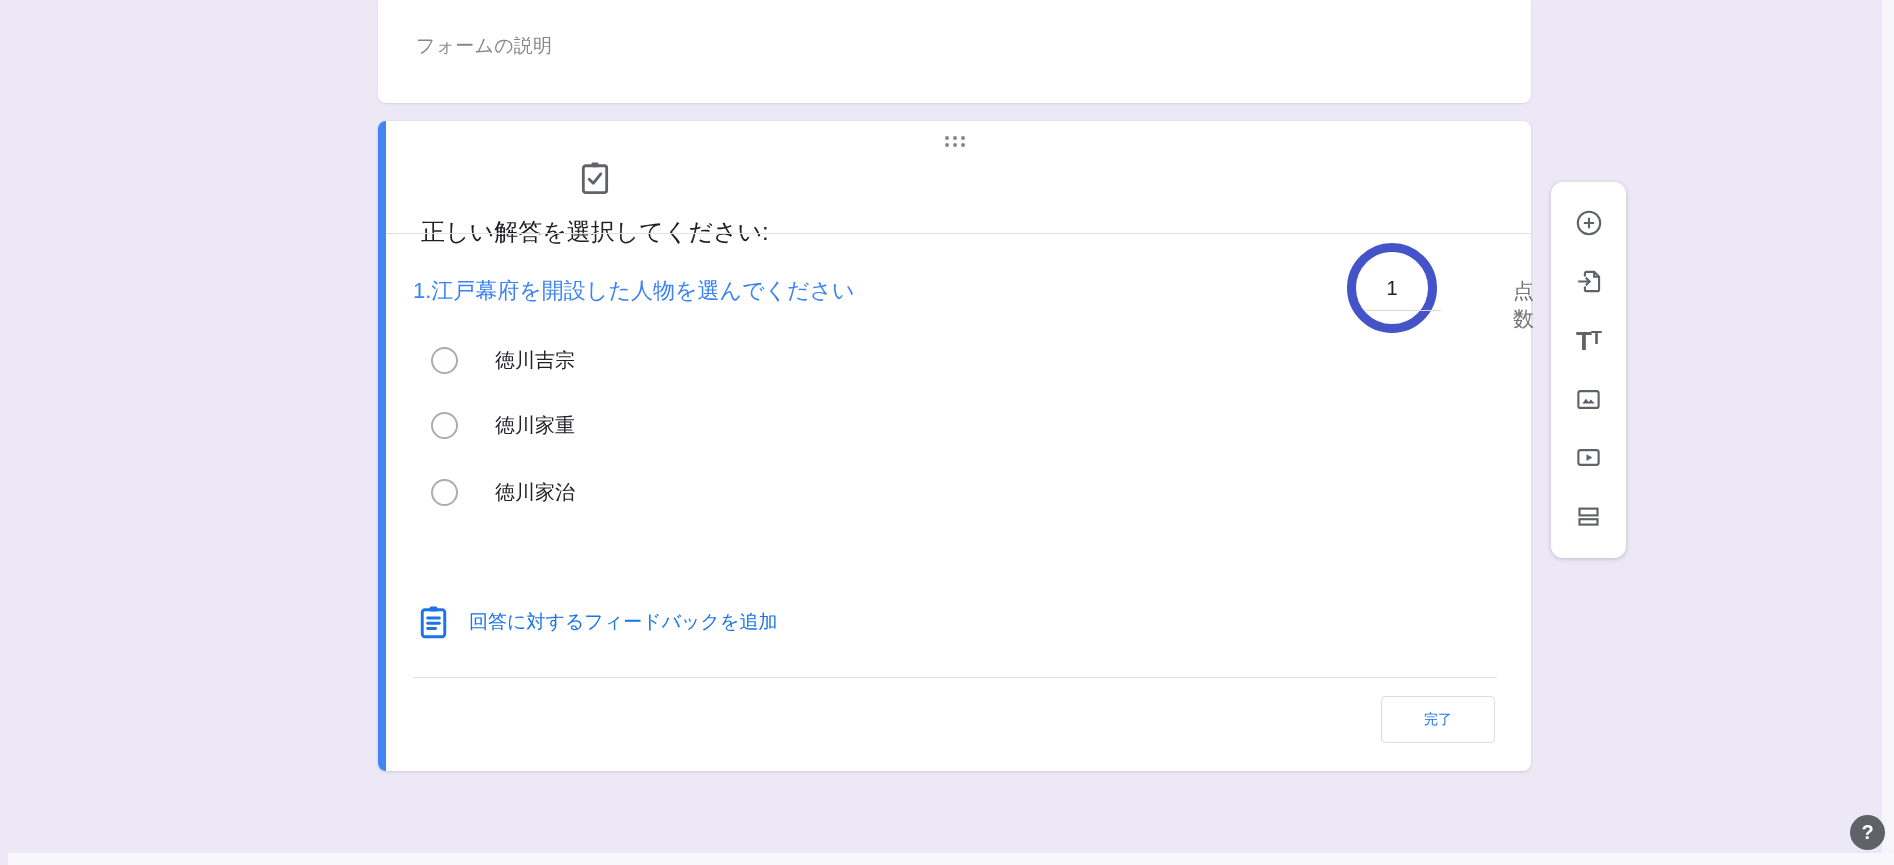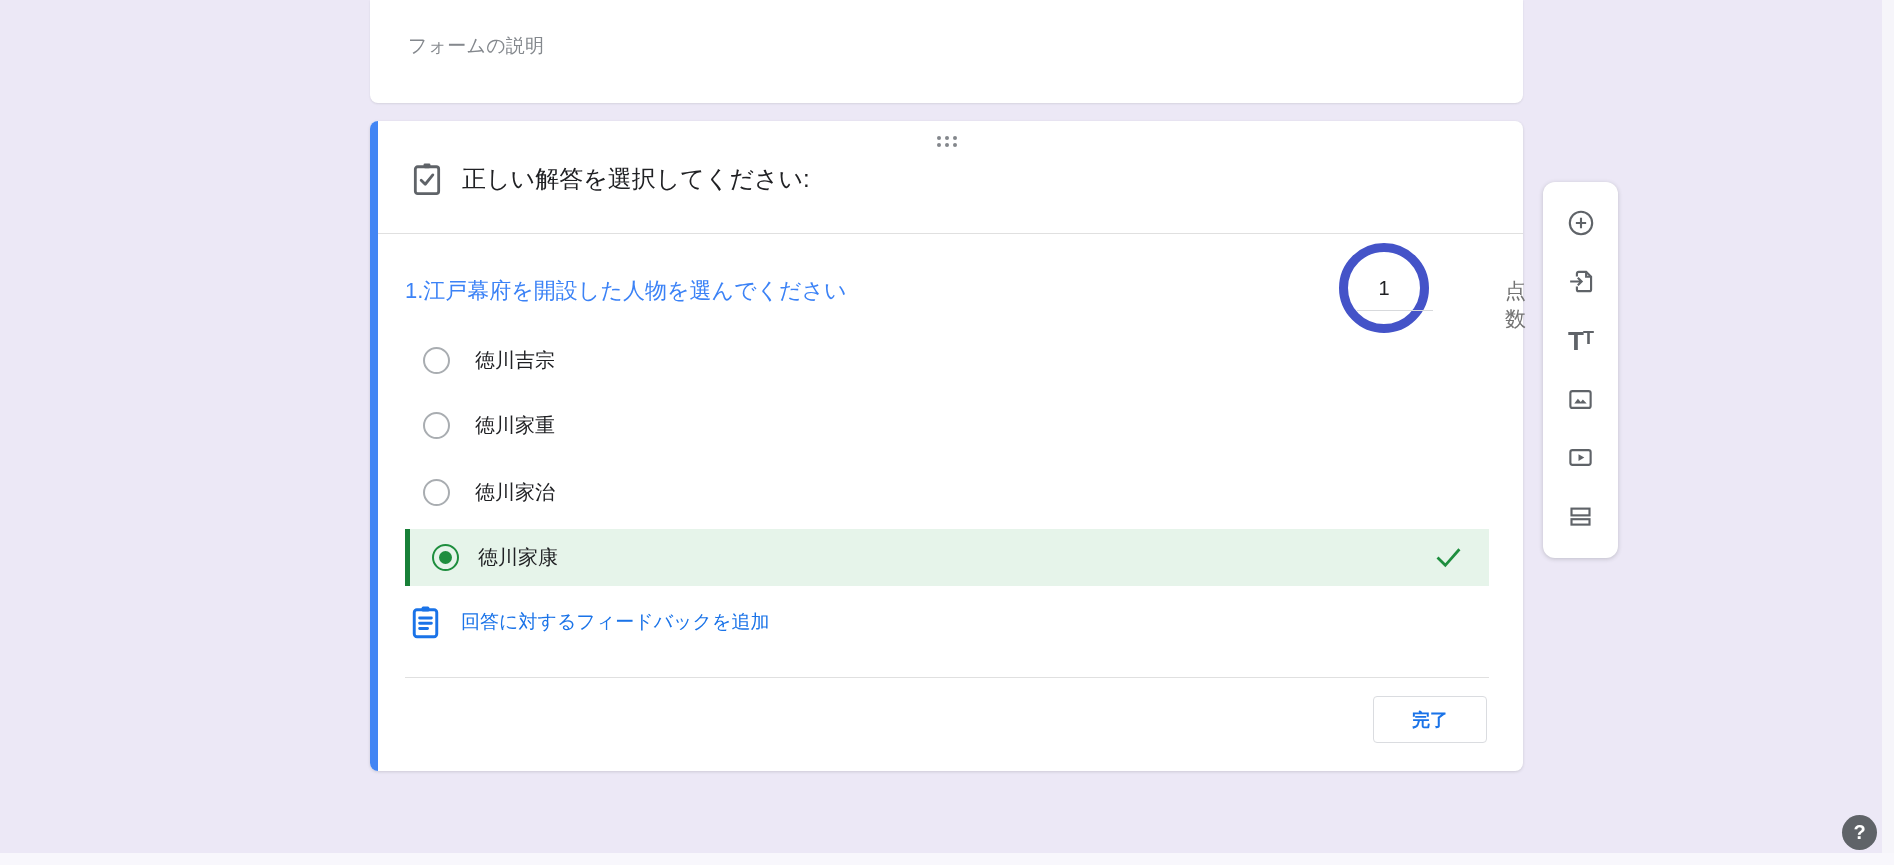--- a/index.html
+++ b/index.html
@@ -4,21 +4,21 @@
 <style>
   html,body{margin:0;padding:0;}
   body{
     width:1894px;height:865px;
     background:#ece8f6;
     font-family:"Liberation Sans","DejaVu Sans",sans-serif;
     color:#202124;
     overflow:hidden;
     position:relative;
   }
-  .stage{position:absolute;inset:0;}
+  .stage{position:absolute;inset:0;margin-left:8px;}
 
   
   .desc-card{
     position:absolute;left:370px;top:0;width:1153px;height:103px;
     background:#fff;border-radius:0 0 8px 8px;
     box-shadow:0 1px 2px rgba(60,64,67,.12);
   }
   .desc-placeholder{
     position:absolute;left:38px;top:33px;
     font-size:19px;color:#84888d;letter-spacing:.2px;
@@ -36,21 +36,21 @@
   }
   .drag-handle{
     position:absolute;left:567px;top:15px;
     display:grid;grid-template-columns:repeat(3,4px);grid-auto-rows:4px;gap:3px 4px;
     cursor:move;
   }
   .drag-handle .dot{width:4px;height:4px;border-radius:50%;background:#83878c;}
 
   .header-row{
     position:absolute;left:43px;top:40px;height:36px;
-    display:flex;align-items:center;gap:21px;
+    display:flex;align-items:center;gap:21px;flex-direction:column;
   }
   .header-title{font-size:24px;color:#202124;}
 
   .divider1{position:absolute;left:8px;right:0;top:112px;height:1px;background:#e0e0e0;}
 
   .question-text{
     position:absolute;left:35px;top:155px;
     font-size:22px;color:#3b82f6;
   }
 
@@ -60,21 +60,21 @@
     display:flex;align-items:center;justify-content:center;
     background:transparent;
   }
   .points-value{font-size:20px;color:#202124;}
   .points-underline{position:absolute;left:987px;top:189px;width:76px;height:1px;background:#d7d9dc;}
   .points-label{position:absolute;left:1135px;top:156px;font-size:21px;color:#737373;}
 
   
   .opt-row{
     position:absolute;left:35px;height:40px;
-    display:flex;align-items:center;padding-left:18px;gap:25px;
+    display:flex;align-items:center;padding-left:18px;gap:37px;
   }
   .opt-row.r0{top:219px;}
   .opt-row.r1{top:284px;}
   .opt-row.r2{top:351px;}
   .radio{
     width:27px;height:27px;box-sizing:border-box;
     border:2px solid #a9adb1;border-radius:50%;flex:0 0 auto;
   }
   .opt-label{font-size:20px;color:#202124;}
 
@@ -97,21 +97,21 @@
     position:absolute;left:42px;top:483px;height:36px;
     display:flex;align-items:center;gap:22px;cursor:pointer;
   }
   .feedback-label{font-size:19px;color:#1a73e8;}
 
   .divider2{position:absolute;left:35px;top:556px;width:1084px;height:1px;background:#e0e0e0;}
 
   .done-btn{
     position:absolute;left:1003px;top:575px;width:114px;height:47px;
     box-sizing:border-box;border:1px solid #dadce0;border-radius:4px;
-    background:#fff;color:#1a73e8;font-size:18px;font-weight:700;
+    background:#fff;color:#1a73e8;font-size:14px;font-weight:400;
     display:flex;align-items:center;justify-content:center;cursor:pointer;
     font-family:"Liberation Sans","DejaVu Sans",sans-serif;
   }
 
   
   .toolbar{
     position:absolute;left:1543px;top:182px;width:75px;height:376px;
     background:#fff;border-radius:12px;
     box-shadow:0 1px 4px rgba(60,64,67,.25);
     display:flex;flex-direction:column;align-items:center;justify-content:space-around;
@@ -188,32 +188,20 @@
     </div>
     <div class="opt-row r1">
       <span class="radio"></span>
       <span class="opt-label">徳川家重</span>
     </div>
     <div class="opt-row r2">
       <span class="radio"></span>
       <span class="opt-label">徳川家治</span>
     </div>
 
-    <div class="opt-selected">
-      <span class="green-bar"></span>
-      <span class="radio-selected">
-        <span class="dot"></span>
-      </span>
-      <span class="opt-label">徳川家康</span>
-      <span class="check-wrap">
-        <svg width="25" height="21" viewBox="0 0 25 21">
-          <path d="M2.5 11l6.8 6.8L22.5 2.8" fill="none" stroke="#1e8e3e" stroke-width="2.8" stroke-linecap="square"></path>
-        </svg>
-      </span>
-    </div>
 
     <div class="feedback-row">
       <span style="line-height:0;">
         <svg width="27" height="34" viewBox="0 0 24 29">
           <rect x="2" y="3.6" width="20" height="24" rx="2.4" fill="none" stroke="#1a73e8" stroke-width="2.6"></rect>
           <rect x="8.5" y="0.8" width="7" height="4.4" rx="1.4" fill="#1a73e8"></rect>
           <path d="M6.8 11h10.4M6.8 15.6h10.4M6.8 20.2h7" stroke="#1a73e8" stroke-width="2.6" stroke-linecap="round"></path>
         </svg>
       </span>
       <span class="feedback-label">回答に対するフィードバックを追加</span>

